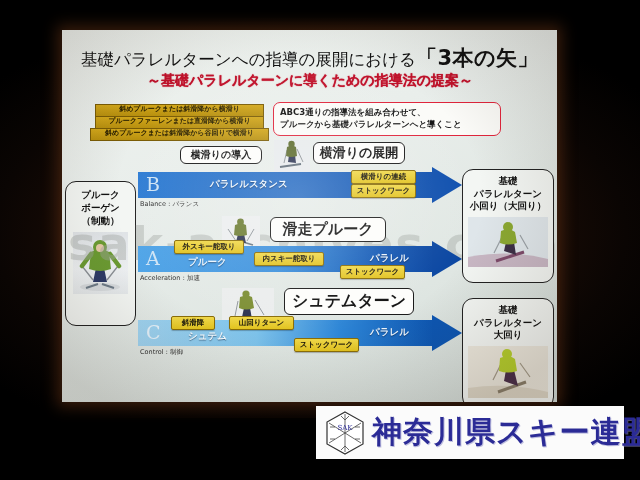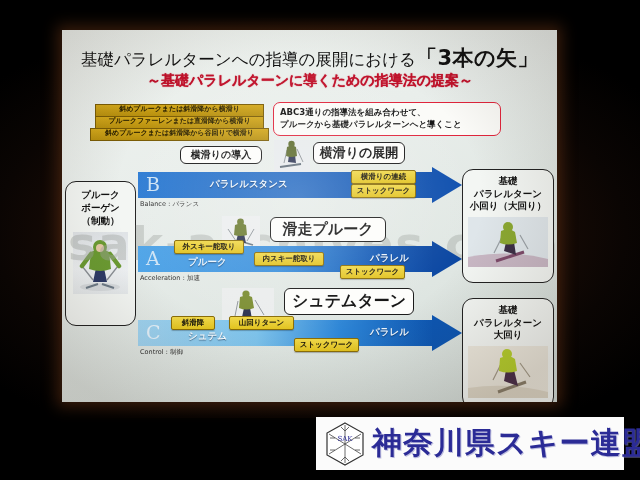--- a/index.html
+++ b/index.html
@@ -74,21 +74,21 @@
     box-sizing:border-box;display:flex;align-items:center;justify-content:center;
     font-weight:bold;color:#111;white-space:nowrap;}
 
   
   .ytag{position:absolute;background:linear-gradient(#f0d84a,#e2c320);
     border:1.1px solid #8a6d07;border-radius:2px;color:#15120a;
     font-size:7.5px;font-weight:bold;display:flex;align-items:center;justify-content:center;
     white-space:nowrap;box-shadow:0 1px 1px rgba(0,0,0,.25);}
 
   
-  #logo{position:absolute;left:316px;top:417px;width:308px;height:53px;
+  #logo{position:absolute;left:316px;top:406px;width:308px;height:53px;
     background:#fbfbfb;display:flex;align-items:center;padding-left:8px;box-sizing:border-box;}
   #logo .mark{width:42px;height:46px;flex:0 0 auto;}
   #logo .name{font-size:30px;font-weight:bold;color:#2b2b96;letter-spacing:1px;
     margin-left:6px;white-space:nowrap;
     text-shadow:1px 1px 0 rgba(140,140,200,.55);}
 </style>
 </head>
 <body>
 
 <div id="stage">

